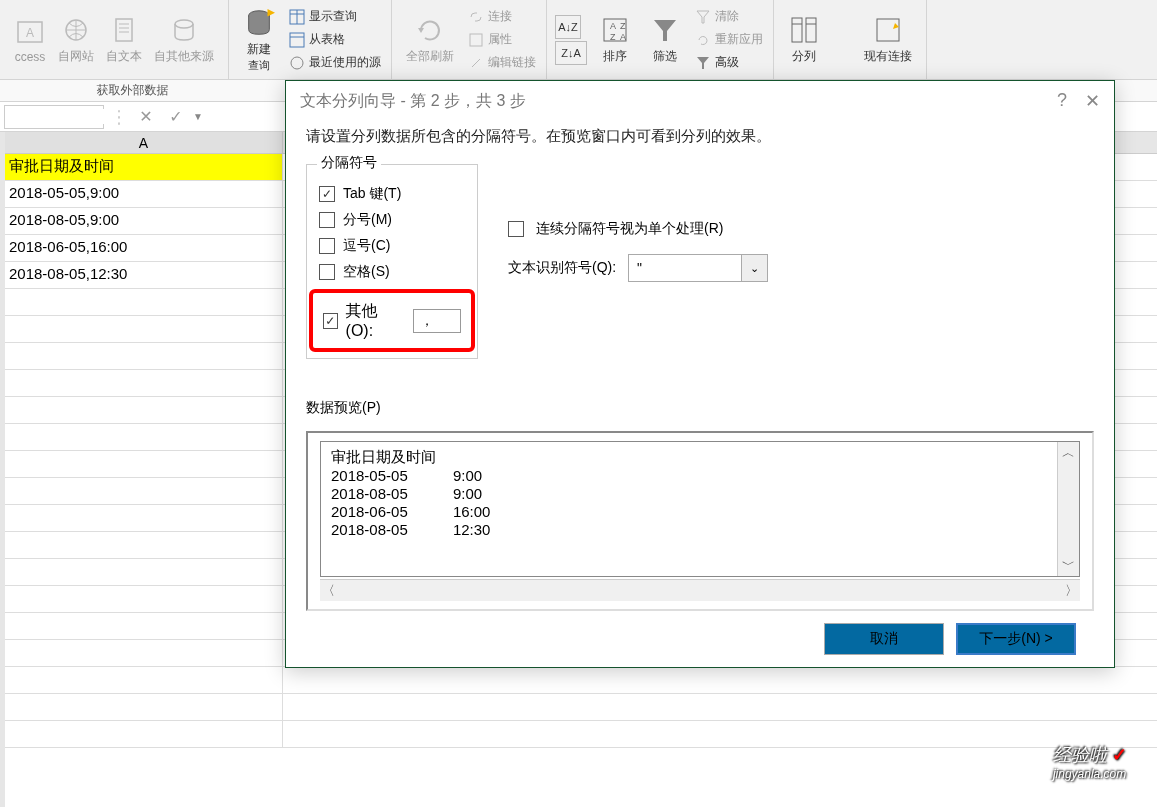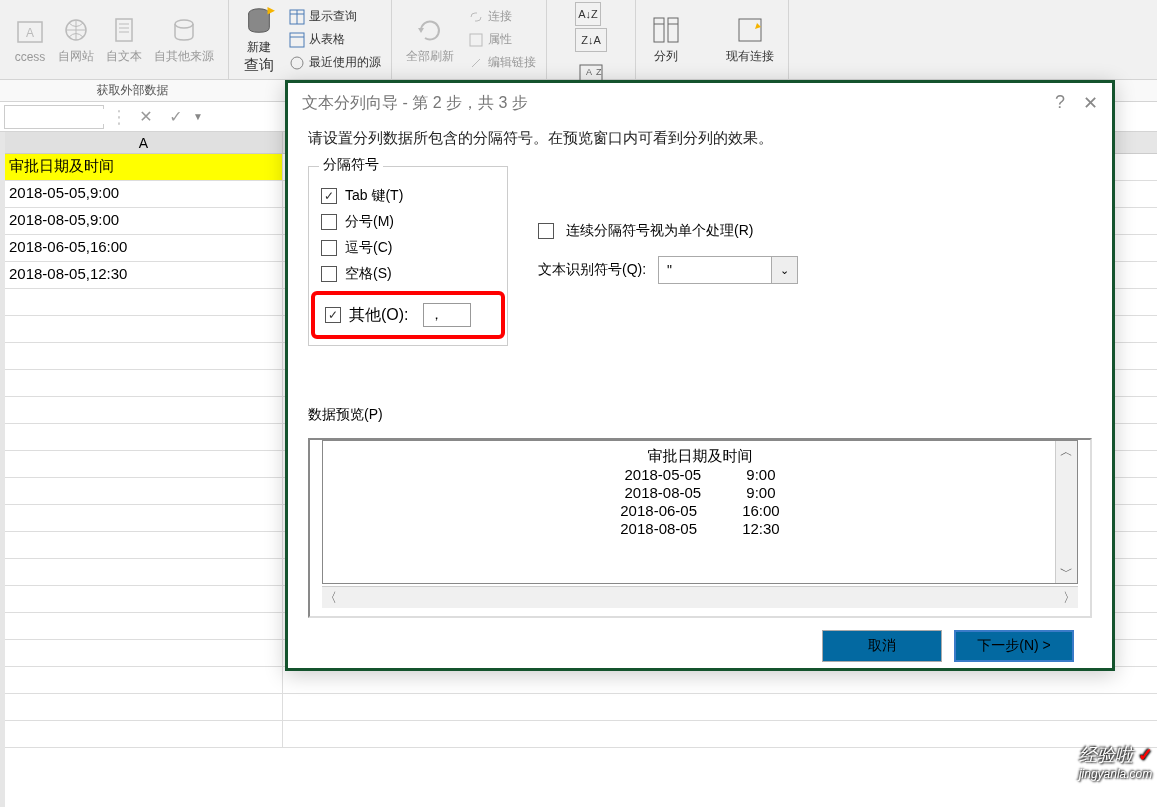--- a/index.html
+++ b/index.html
@@ -24,53 +24,53 @@
     
     .sheet-area { display: flex; height: calc(100% - 132px); }
     .row-headers { width: 5px; background: #e6e6e6; }
     .cells { flex: 1; position: relative; }
     .col-header { height: 22px; background: #e6e6e6; border-bottom: 1px solid #ccc; display: flex; }
     .col-a { width: 278px; border-right: 1px solid #ccc; text-align: center; font-size: 14px; line-height: 22px; background: #e0e0e0; }
     .cell-row { height: 27px; border-bottom: 1px solid #ddd; display: flex; }
     .cell-a { width: 278px; border-right: 1px solid #ddd; padding: 3px 4px; font-size: 15px; }
     .header-cell { background: #ffff00; font-weight: normal; }
     
-    .dialog { position: absolute; left: 285px; top: 80px; width: 830px; background: #fff; border: 3px solid #14532d; box-shadow: 0 4px 20px rgba(0,0,0,0.2); }
+    .dialog { position: absolute; left: 285px; top: 80px; width: 830px; background: #fff; border: 1px solid #14532d; box-shadow: 0 4px 20px rgba(0,0,0,0.2); }
     .dialog-title-bar { display: flex; align-items: center; justify-content: space-between; height: 40px; padding: 0 14px; }
     .dialog-title { color: #777; font-size: 16px; }
     .dialog-title-btns { display: flex; gap: 18px; color: #888; font-size: 18px; }
-    .dialog-body { padding: 6px 20px 6px 20px; }
+    .dialog-body { padding: 6px 20px 12px 20px; }
     .dialog-instruction { font-size: 15px; color: #222; margin-bottom: 18px; }
     
-    .fieldset { border: 1px solid #ccc; padding: 12px 12px 26px 12px; position: relative; width: 200px; }
+    .fieldset { border: 1px solid #ccc; padding: 12px 12px 26px 12px; position: relative; width: 172px; }
     .fieldset-label { position: absolute; top: -11px; left: 10px; background: #fff; padding: 0 4px; font-size: 14px; }
     .check-row { display: flex; align-items: center; gap: 8px; margin: 8px 0; font-size: 14px; }
     .checkbox { width: 16px; height: 16px; border: 1px solid #555; display: flex; align-items: center; justify-content: center; font-size: 12px; color: #333; }
     .other-input { width: 48px; height: 24px; border: 1px solid #999; padding: 0 6px; font-size: 14px; margin-left: 6px; }
     .other-row-highlight { border: 4px solid #ff0000; border-radius: 6px; padding: 8px 10px; margin: 2px -10px -20px -10px; display: flex; align-items: center; gap: 8px; }
     
     .delimiter-section { display: flex; gap: 30px; align-items: flex-start; }
     .right-opts { flex: 1; padding-top: 40px; }
     .right-row { display: flex; align-items: center; gap: 12px; margin: 16px 0; font-size: 14px; }
     .combo { display: flex; align-items: center; border: 1px solid #aaa; height: 28px; width: 140px; }
     .combo-text { flex: 1; padding: 0 8px; font-size: 14px; }
     .combo-btn { width: 26px; height: 26px; border-left: 1px solid #aaa; background: #eee; display: flex; align-items: center; justify-content: center; font-size: 11px; }
     
-    .preview-label { margin-top: 60px; font-size: 14px; margin-bottom: 14px; }
+    .preview-label { margin-top: 40px; font-size: 14px; margin-bottom: 14px; }
     .preview-box { border: 2px inset #ddd; height: 180px; padding: 0; display: flex; flex-direction: column; }
-    .preview-content { flex: 1; padding: 6px 10px; font-family: "SimSun", monospace; font-size: 15px; white-space: pre; overflow: hidden; position: relative; border: 1px solid #888; margin: 0 12px 2px 12px; text-align: center; }
+    .preview-content { flex: 1; padding: 6px 10px; font-family: "SimSun", monospace; font-size: 15px; white-space: pre; overflow: hidden; position: relative; border: 1px solid #888; margin: 8px 12px 2px 12px; }
     .preview-scroll-v { position: absolute; right: 0; top: 0; bottom: 0; width: 22px; background: #f0f0f0; display: flex; flex-direction: column; justify-content: space-between; align-items: center; padding: 2px 0; border-left: 1px solid #ccc; }
     .preview-scroll-h { height: 22px; background: #f0f0f0; display: flex; justify-content: space-between; align-items: center; padding: 0 2px; border-top: 1px solid #ccc; margin: 0 12px 8px 12px; }
     .scroll-arrow { font-size: 13px; color: #555; }
     
     .dialog-buttons { display: flex; justify-content: flex-end; gap: 12px; padding: 12px 18px 0 18px; }
     .btn { min-width: 120px; height: 32px; border: 1px solid #aaa; background: #0369a1; font-size: 14px; display: flex; align-items: center; justify-content: center; }
     .btn.primary { border: 2px solid #3a7bc8; }
     
-    .watermark { position: absolute; right: 4px; bottom: 26px; font-size: 18px; font-style: italic; color: #fff; text-shadow: 1px 1px 2px #000, -1px -1px 2px #000; z-index: 100; }
+    .watermark { position: absolute; right: 30px; bottom: 26px; font-size: 18px; font-style: italic; color: #fff; text-shadow: 1px 1px 2px #000, -1px -1px 2px #000; z-index: 100; }
     .watermark .check { color: #ff0000; font-style: normal; font-weight: bold; }
     .watermark-sub { font-size: 12px; display: block; }
   </style>
 </head>
 <body>
 
 <div class="ribbon">
   <div class="ribbon-group" style="flex-direction:row;">
     <div class="ribbon-btn-large">
       <div class="ribbon-icon">
@@ -114,21 +114,21 @@
   <div class="ribbon-group" style="flex-direction:row; gap:6px;">
     <div class="ribbon-btn-large dark">
       <div class="ribbon-icon">
         <svg width="34" height="34" viewBox="0 0 34 34">
             <ellipse cx="17" cy="9" rx="11" ry="5" fill="#888" stroke="#555"></ellipse>
             <path d="M6 9 V24 Q6 29 17 29 Q28 29 28 24 V9" fill="#888" stroke="#555"></path>
             <polygon points="26,2 34,6 26,10" fill="#f5b400"></polygon>
           </svg>
       </div>
       <span>新建</span>
-      <span style="font-size:15px;">查询</span>
+      <span style="font-size:11px;">查询</span>
     </div>
     <div class="ribbon-col">
       <div class="ribbon-small-item">
         <svg width="16" height="16">
             <rect x="1" y="1" width="14" height="14" fill="none" stroke="#4a7bb5"></rect>
             <line x1="1" y1="5" x2="15" y2="5" stroke="#4a7bb5"></line>
             <line x1="8" y1="1" x2="8" y2="15" stroke="#4a7bb5"></line>
           </svg>
         <span>显示查询</span>
       </div>
@@ -171,21 +171,21 @@
           <span>属性</span>
         </div>
       <div class="ribbon-small-item dim">
           <svg width="16" height="16">
             <path d="M4 12 L12 4" stroke="#bbb"></path>
           </svg>
           <span>编辑链接</span>
         </div>
     </div>
   </div>
-  <div class="ribbon-group" style="flex-direction:column; gap:6px;">
+  <div class="ribbon-group" style="flex-direction:row; gap:6px;">
     <div class="ribbon-col">
       <div class="ribbon-small-item" style="border:1px solid #bbb; width:26px; height:24px; justify-content:center;">
         <span style="font-size:11px;">A↓Z</span>
       </div>
       <div class="ribbon-small-item" style="border:1px solid #bbb; width:32px; height:24px; justify-content:center;">
         <span style="font-size:11px;">Z↓A</span>
       </div>
     </div>
     <div class="ribbon-btn-large dark">
       <div class="ribbon-icon">

